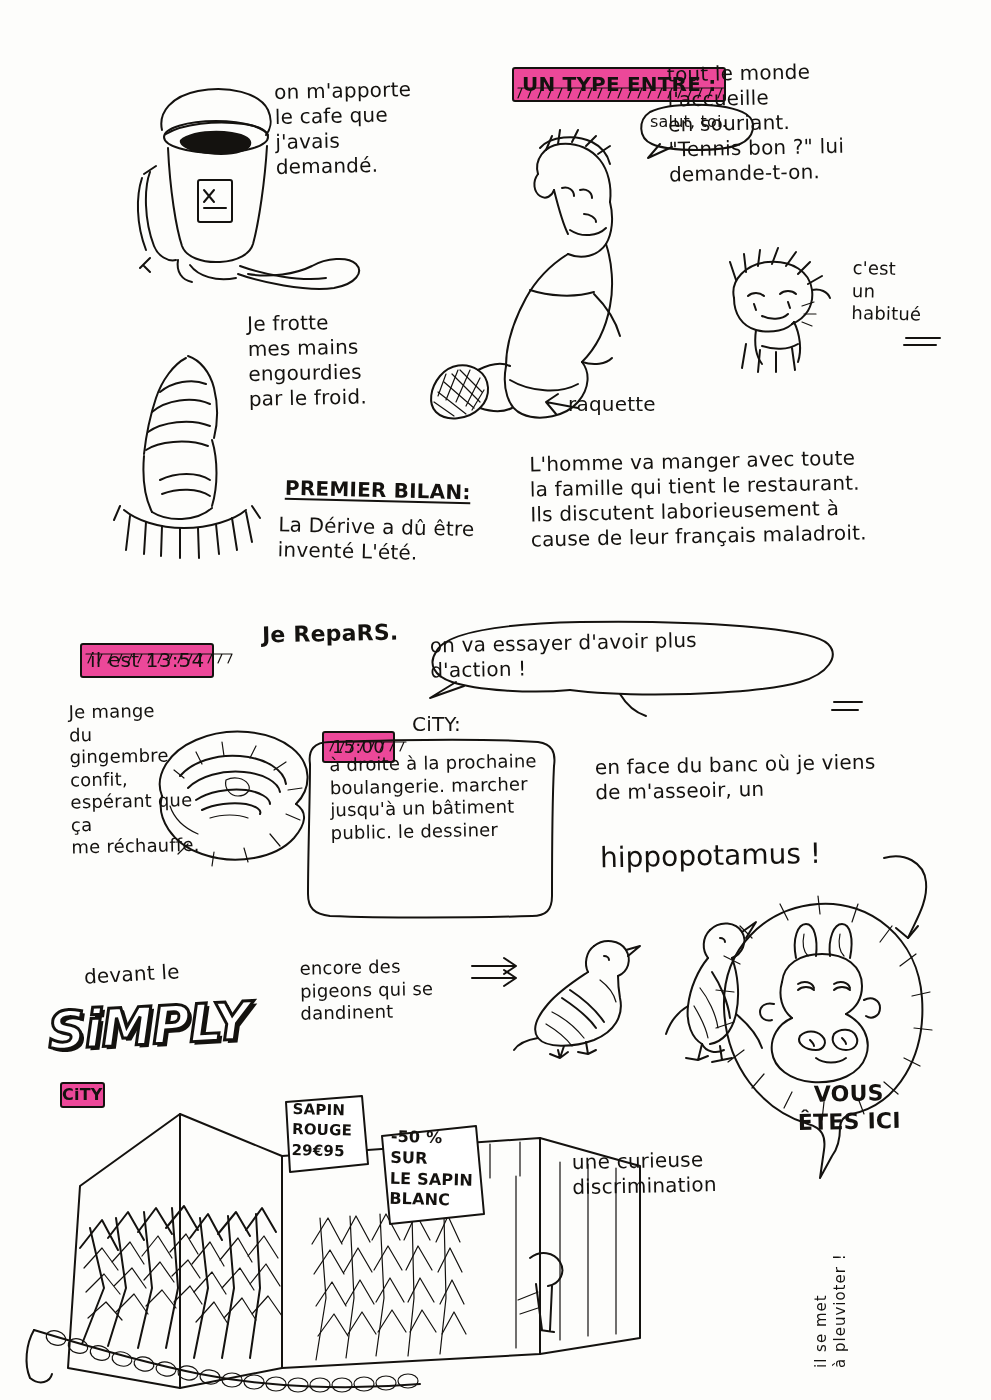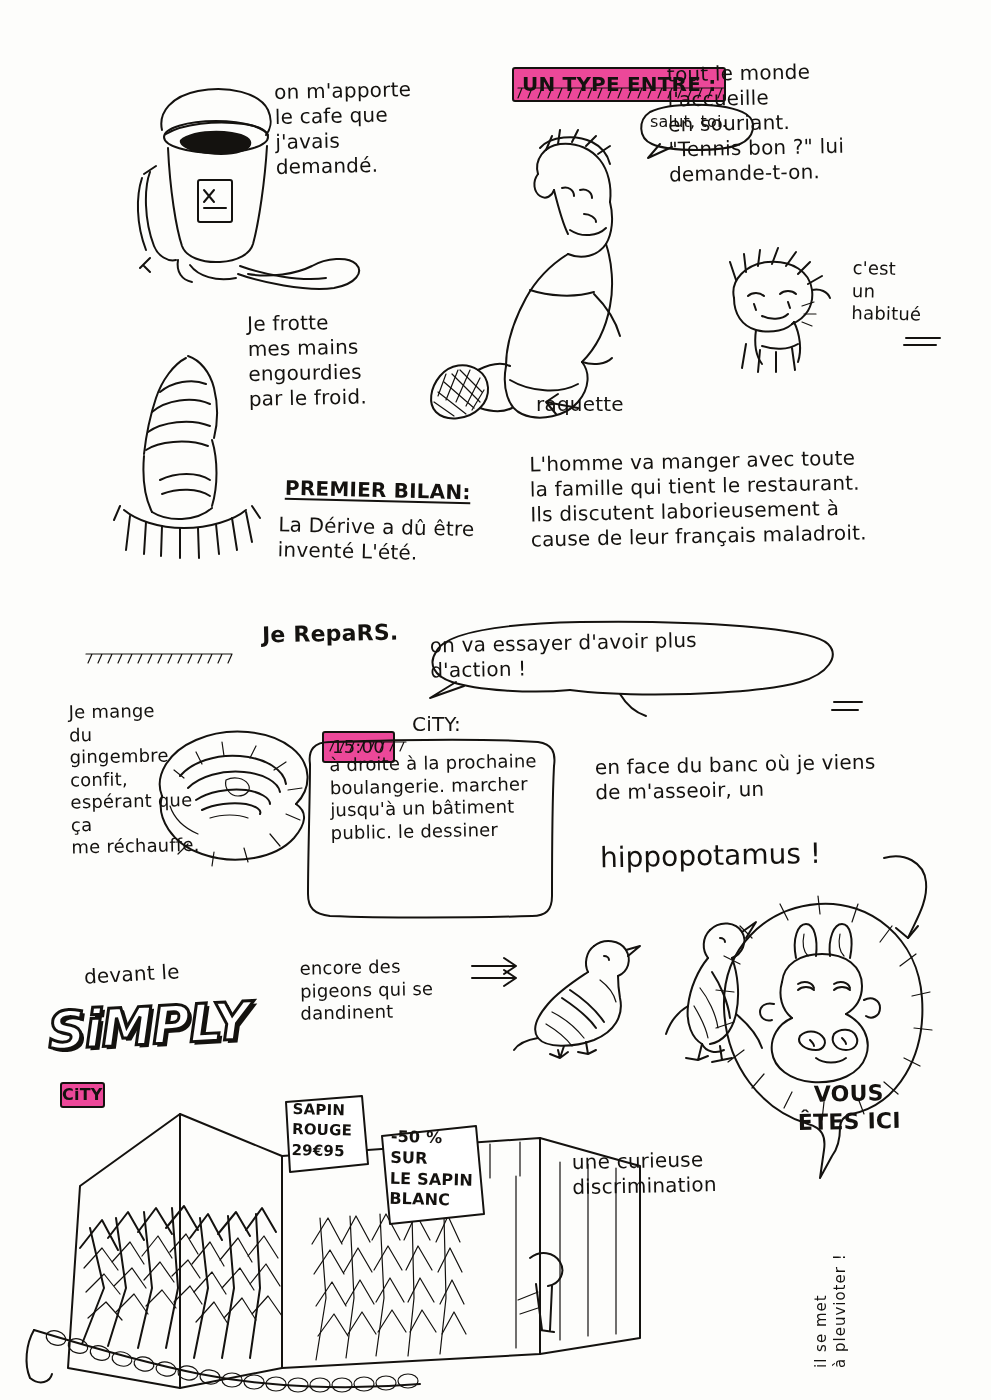--- a/index.html
+++ b/index.html
@@ -196,27 +196,30 @@
   <div class="hand s18 tilt-3" style="left:852px; top:258px; width:90px;">c'est
 un
 habitué</div>
   <svg class="ink" style="left:904px; top:334px;" width="40" height="16" viewBox="0 0 40 16">
     <path d="M2 4 h34 M0 11 h32"></path>
   </svg>
 
   <svg class="ink" style="left:540px; top:392px;" width="40" height="26" viewBox="0 0 40 26">
     <path d="M38 16 L6 10 M6 10 l12 -8 M6 10 l10 12"></path>
   </svg>
-  <div class="hand s20" style="left:536px; top:392px;">raquette</div>
+  <div class="hand s20" style="left:568px; top:392px;">raquette</div>
 
   <div class="hand s20 tilt-2" style="left:530px; top:448px; width:420px;">L'homme va manger avec toute
 la famille qui tient le restaurant.
 Ils discutent laborieusement à
 cause de leur français maladroit.</div>
 
+  <div class="hand s20" style="left:80px; top:618px;">
+    <span class="boxed">il est 13:54</span>
+  </div>
   <svg class="ink" style="left:84px; top:652px;" width="150" height="14" viewBox="0 0 150 14">
     <path class="thin" d="M2 2 h146 M8 2 l-4 9 M18 2 l-4 9 M28 2 l-4 9 M38 2 l-4 9 M48 2 l-4 9 M58 2 l-4 9 M68 2 l-4 9 M78 2 l-4 9 M88 2 l-4 9 M98 2 l-4 9 M108 2 l-4 9 M118 2 l-4 9 M128 2 l-4 9 M138 2 l-4 9 M148 2 l-4 9"></path>
   </svg>
 
   <div class="hand s22 bold tilt-2" style="left:262px; top:620px;">Je RepaRS.</div>
 
   <svg class="ink" style="left:420px; top:618px;" width="420" height="110" viewBox="0 0 420 110">
     <path d="M16 34 C24 16 70 6 160 4 C280 2 392 10 408 26 C420 38 408 56 380 64 C360 70 320 74 270 76 C230 77 180 76 150 72"></path>
     <path d="M16 34 C8 46 14 58 32 64 C56 72 110 76 150 72"></path>
     <path d="M36 64 L10 80 L44 68"></path>

